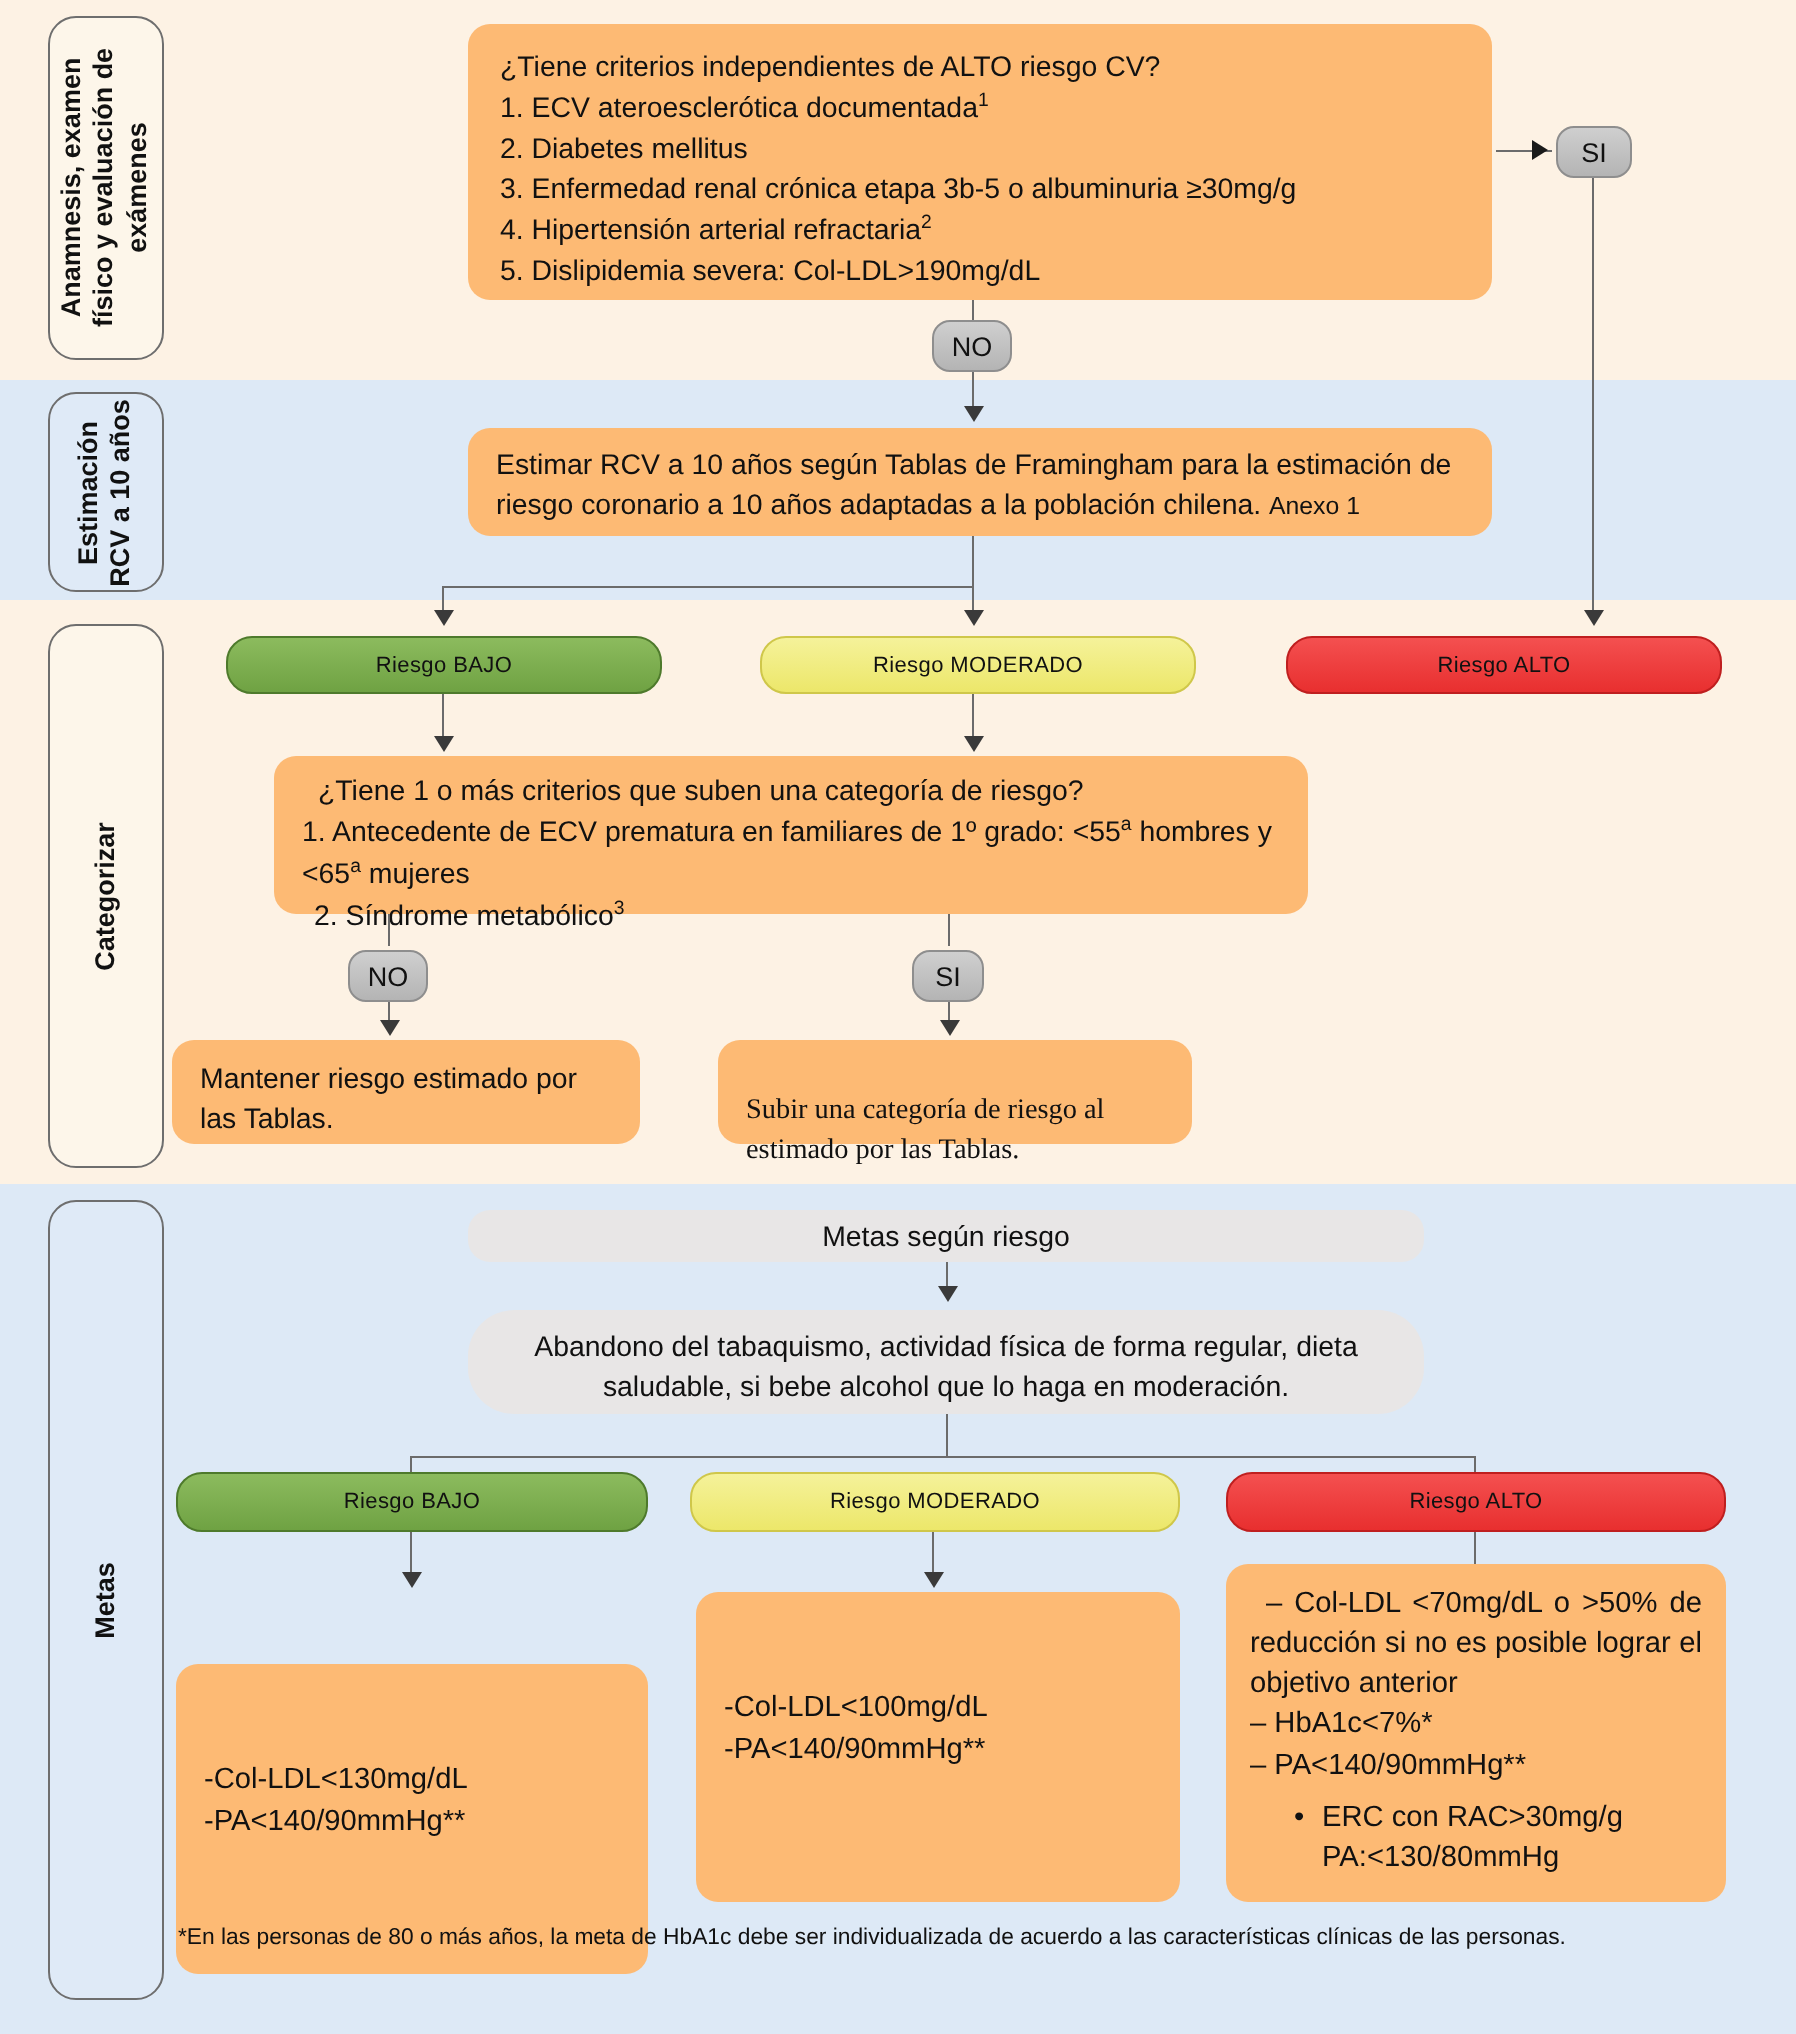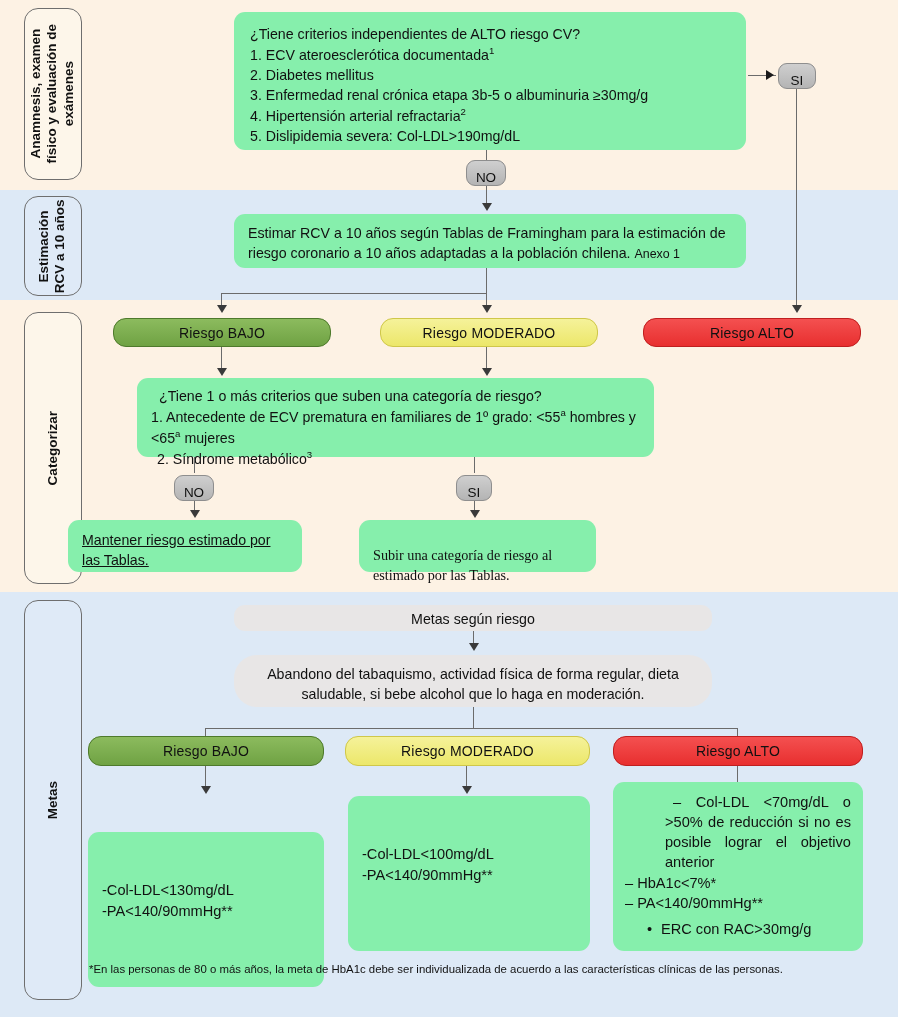--- a/index.html
+++ b/index.html
@@ -34,58 +34,58 @@
     line-height:1.22;
     text-align:center;
     color:#111;
   }
   .stage-cream{background:#fdf6ea;}
   .stage-blue{background:#dfeaf7;}
 
   
   .gbox{
     position:absolute;
-    background:#86efac;
+    background:#fdba74;
     border-radius:11px;
     box-sizing:border-box;
     padding:9px 14px;
     font-size:14.2px;
     line-height:1.42;
     color:#111;
   }
   .gbox.soft{background:#e8e6e6;}
   .gbox.center{text-align:center;}
 
   
   .pill{
     position:absolute;
     border-radius:13px;
     box-sizing:border-box;
     display:flex;align-items:center;justify-content:center;
-    font-size:14px;
+    font-size:11px;
     font-weight:400;
     color:#111;
     letter-spacing:.2px;
   }
   .pill-bajo{background:#78ab4c;border:1.4px solid #4e7a2c;
     background-image:linear-gradient(#8cbb5e,#6fa243);}
   .pill-mod{background:#f0ec7d;border:1.4px solid #cfc74a;
     background-image:linear-gradient(#f5f29a,#ece76a);}
   .pill-alto{background:#ef3b3b;border:1.4px solid #bf1f1f;
     background-image:linear-gradient(#f45050,#e82f2f);}
 
   
   .badge{
     position:absolute;
     background:#bfbfbf;
     background-image:linear-gradient(#cfcfcf,#b4b4b4);
     border:1.2px solid #8e8e8e;
     border-radius:9px;
     box-sizing:border-box;
-    display:flex;align-items:flex-end;justify-content:center;
+    display:flex;align-items:center;justify-content:center;
     font-size:13.5px;
     color:#111;
   }
 
   
   .ln{position:absolute;background:#6b6b6b;}
   .lnv{width:1.3px;}
   .lnh{height:1.3px;}
   .arrow-d{
     position:absolute;width:0;height:0;
@@ -212,21 +212,21 @@
   <div class="ln lnv" style="left:194px;top:501px;height:12px;"></div>
   <div class="arrow-d" style="left:190px;top:510px;"></div>
 
   <div class="ln lnv" style="left:474px;top:457px;height:16px;"></div>
   <div class="badge" style="left:456px;top:475px;width:36px;height:26px;">
     <span>SI</span>
   </div>
   <div class="ln lnv" style="left:474px;top:501px;height:12px;"></div>
   <div class="arrow-d" style="left:470px;top:510px;"></div>
 
-  <div class="gbox" style="left:68px;top:520px;width:234px;height:52px;padding:10px 14px;text-decoration:underline;">
+  <div class="gbox" style="left:86px;top:520px;width:234px;height:52px;padding:10px 14px;">
     <span>Mantener riesgo estimado por las Tablas.</span>
   </div>
   <div class="gbox" style="left:359px;top:520px;width:237px;height:52px;padding:25px 14px;font-family:Liberation Serif, serif;">
     <span>Subir una categoría de riesgo al estimado por las Tablas.</span>
   </div>
 
   <div class="gbox center soft" style="left:234px;top:605px;width:478px;height:26px;padding:4px 12px;">
     <span>Metas según riesgo</span>
   </div>
 
@@ -263,25 +263,28 @@
     <div>-Col-LDL&lt;130mg/dL</div>
     <div>-PA&lt;140/90mmHg**</div>
   </div>
 
   <div class="gbox" style="left:348px;top:796px;width:242px;height:155px;padding:48px 14px 0 14px;font-size:14.6px;">
     <div>-Col-LDL&lt;100mg/dL</div>
     <div>-PA&lt;140/90mmHg**</div>
   </div>
 
   <div class="gbox" style="left:613px;top:782px;width:250px;height:169px;padding:10px 12px 0 12px;font-size:14.6px;line-height:1.38;">
-    <div class="just" style="text-align:justify;text-indent:8px;margin-left:40px;">– Col-LDL &lt;70mg/dL o &gt;50% de reducción si no es posible lograr el objetivo anterior</div>
+    <div class="just" style="text-align:justify;text-indent:8px;">– Col-LDL &lt;70mg/dL o &gt;50% de reducción si no es posible lograr el objetivo anterior</div>
     <div>– HbA1c&lt;7%*</div>
     <div>– PA&lt;140/90mmHg**</div>
     <div style="margin-top:6px;padding-left:22px;">
       <span class="bul">•</span><span>ERC con RAC&gt;30mg/g</span>
     </div>
+    <div style="padding-left:36px;">
+      <span>PA:&lt;130/80mmHg</span>
+    </div>
   </div>
 
   <div class="notes" style="left:89px;top:961px;width:800px;">
     <div>*En las personas de 80 o más años, la meta de HbA1c debe ser individualizada de acuerdo a las características clínicas de las personas.</div>
   </div>
 
 </div>
 
 </body></html>

